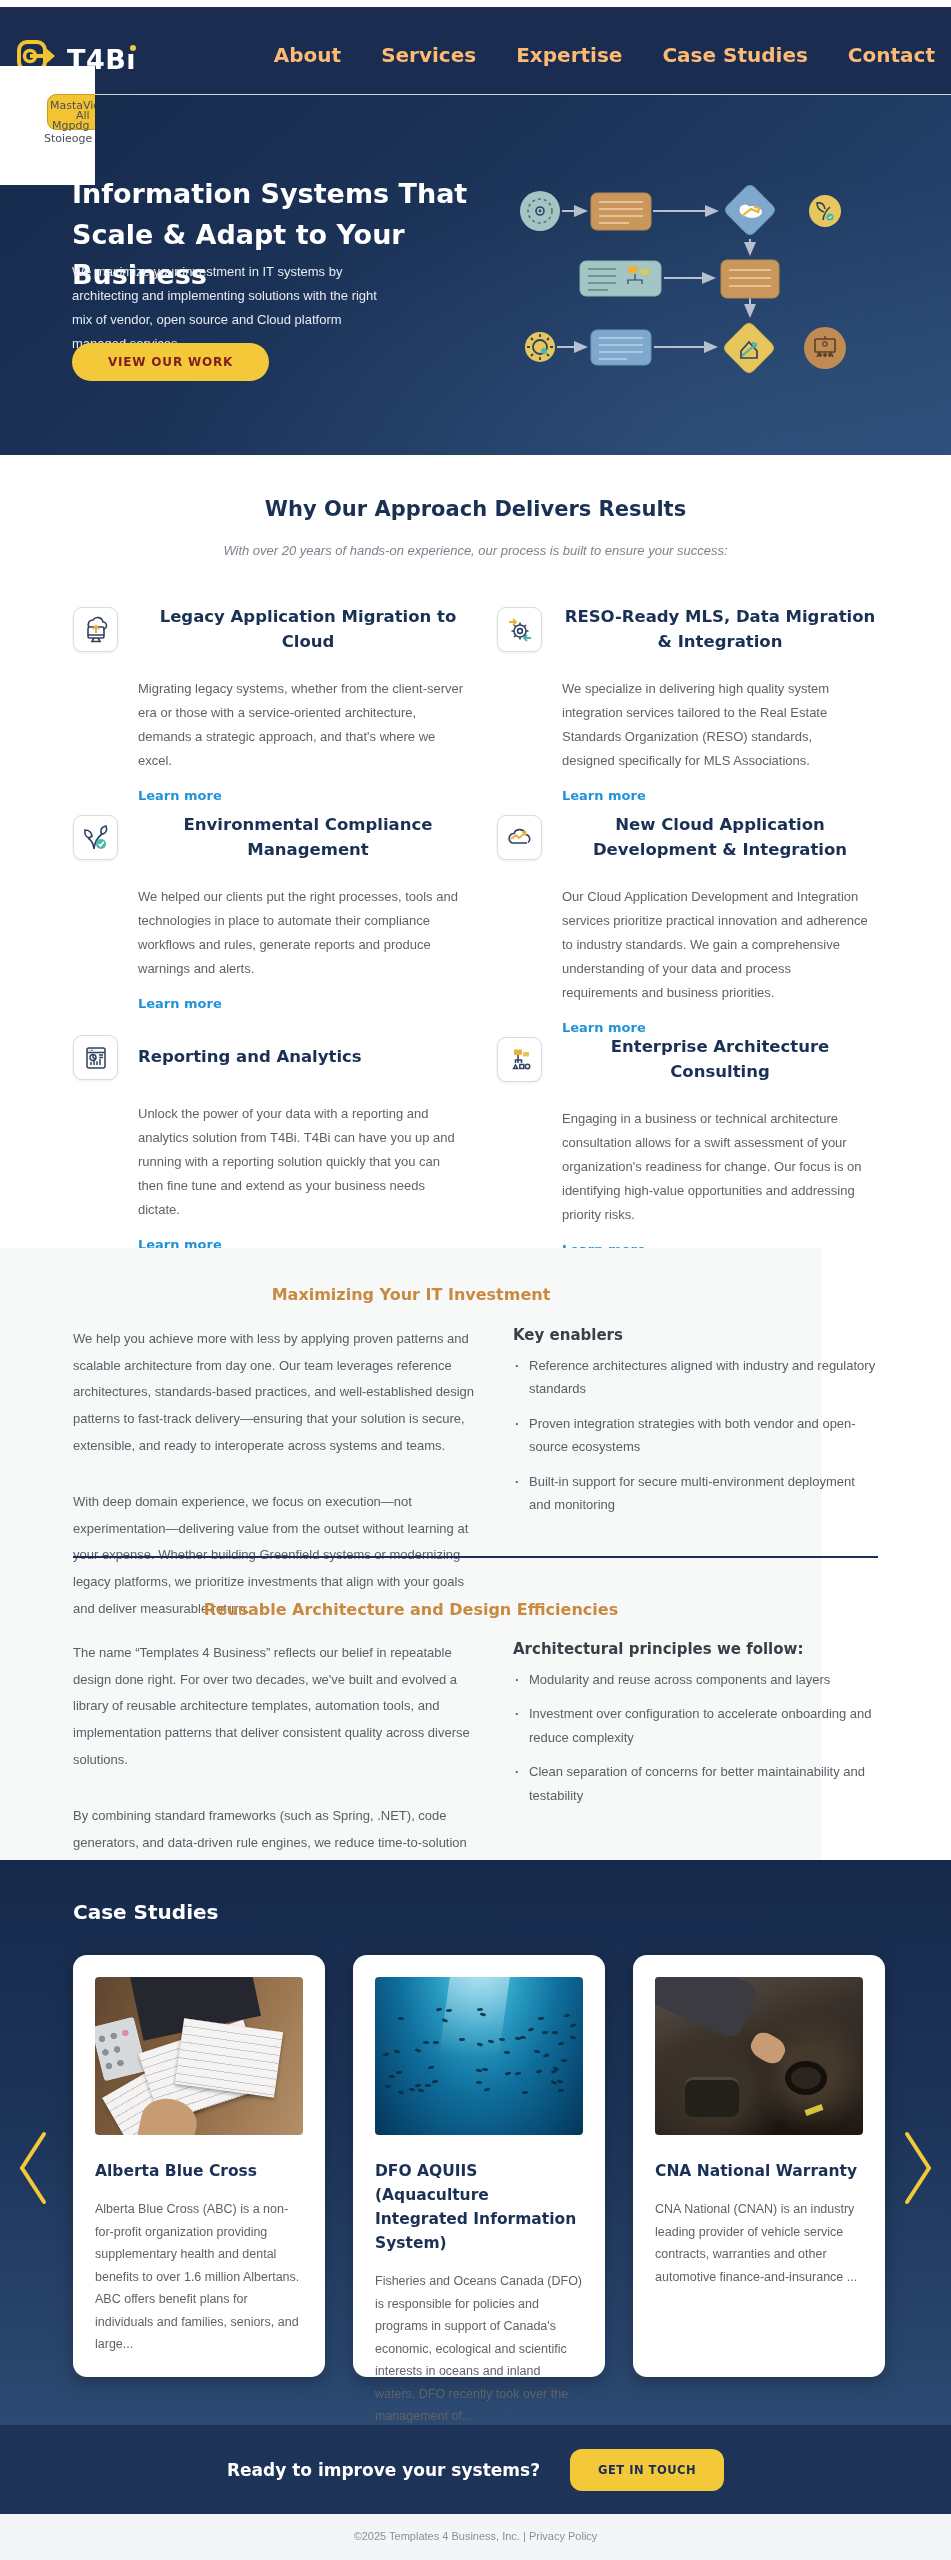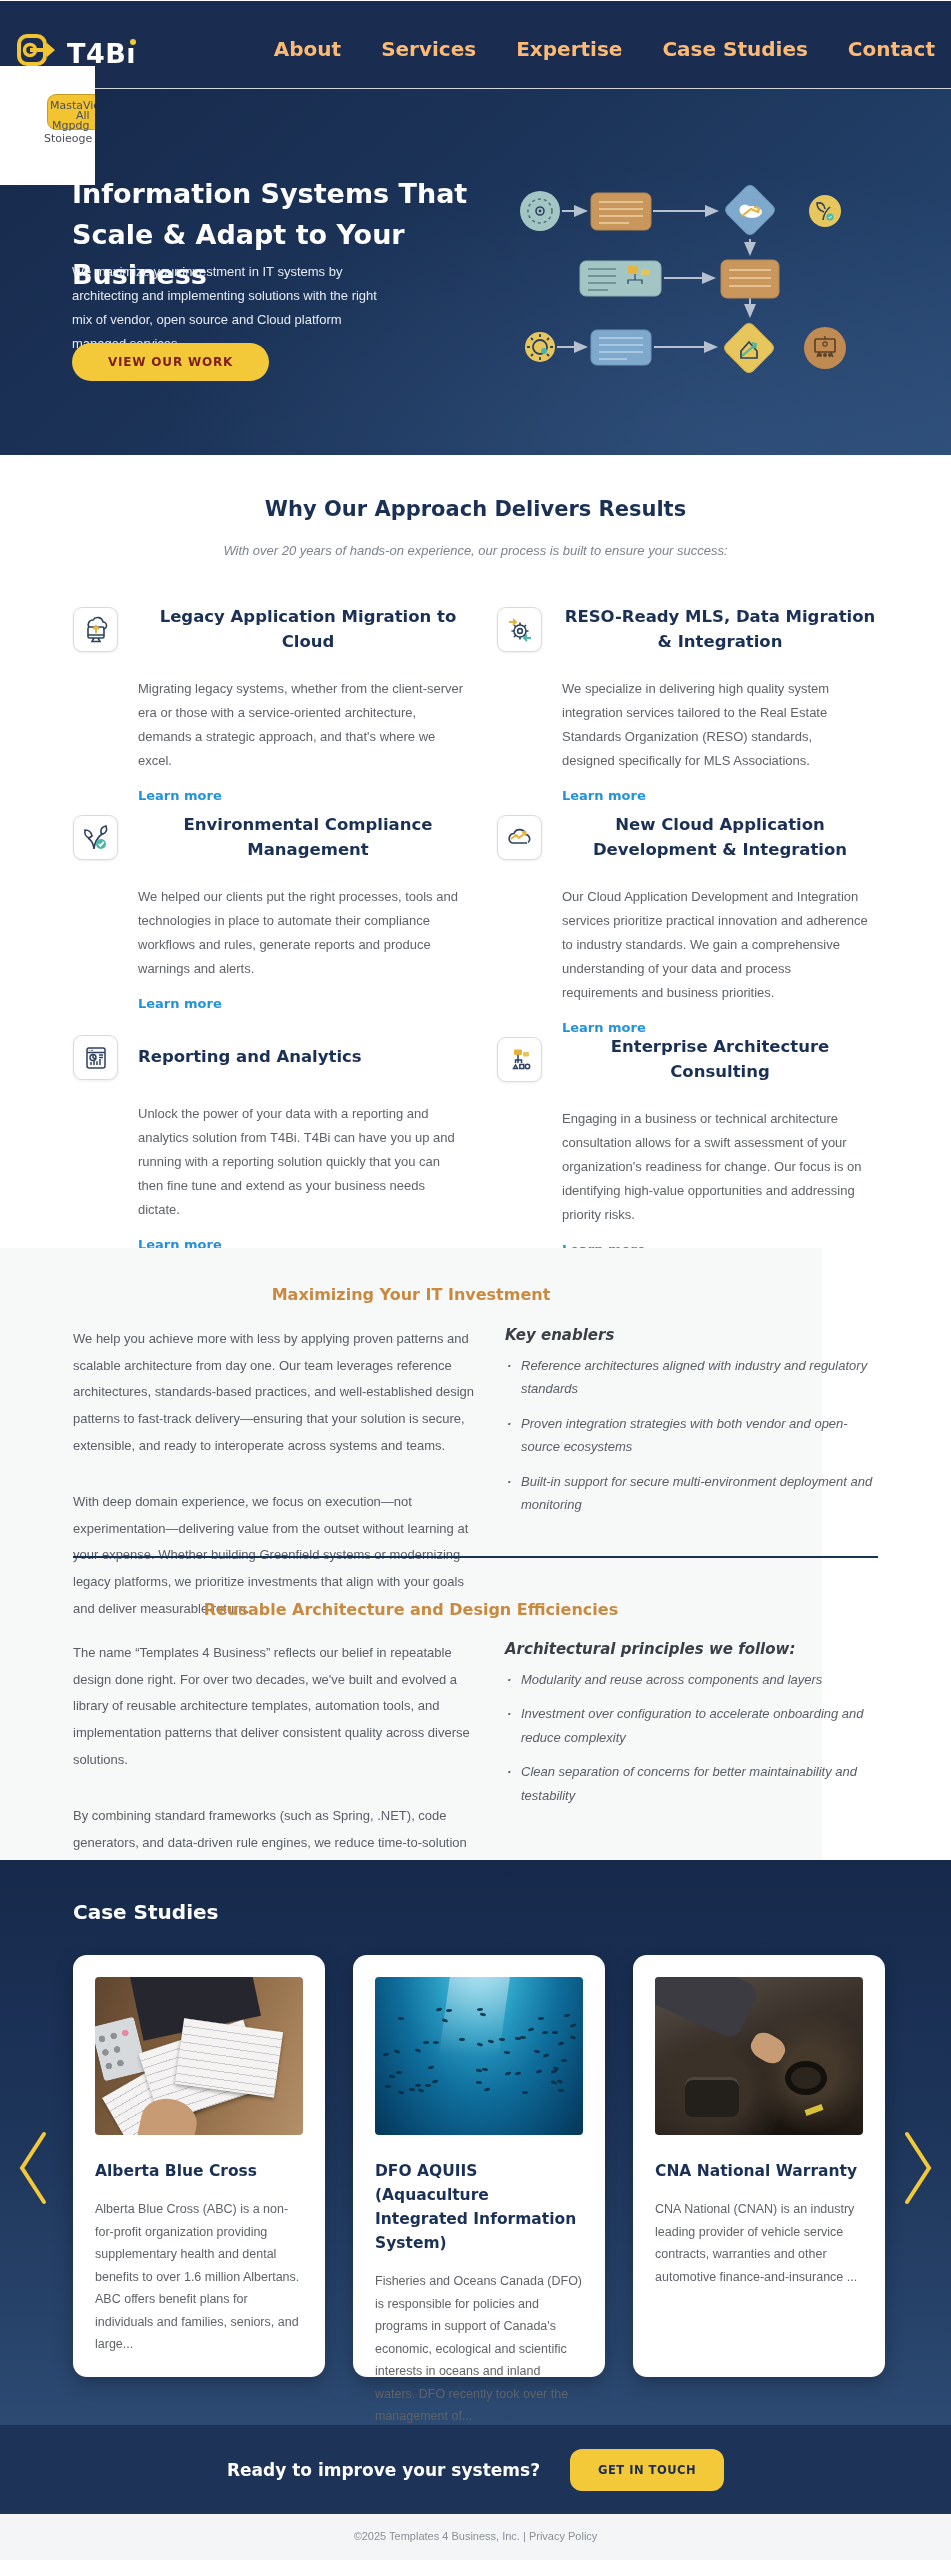--- a/index.html
+++ b/index.html
@@ -2,21 +2,21 @@
 <html><head>
 <meta charset="utf-8">
 <style>
   html,body{margin:0;padding:0;background:#fff;}
   *{box-sizing:border-box;}
   body{font-family:"Liberation Sans", sans-serif;}
   .site{position:relative;width:951px;height:2560px;overflow:hidden;background:#fff;}
   .hd{font-family:"DejaVu Sans", sans-serif;}
 
   
-  .header{position:absolute;top:1px;left:0;width:951px;height:88px;background:#1a2d50;border-bottom:1px solid rgba(255,255,255,.8);z-index:4;}
+  .header{position:absolute;top:7px;left:0;width:951px;height:88px;background:#1a2d50;border-bottom:1px solid rgba(255,255,255,.8);z-index:4;}
   .logo{position:absolute;left:16px;top:30px;display:flex;align-items:center;gap:9px;cursor:pointer;}
   .logo-text{color:#fff;font-weight:bold;font-size:27px;letter-spacing:.5px;position:relative;font-family:"DejaVu Sans",sans-serif;}
   .logo-text .idot{position:absolute;right:0px;top:1px;width:6px;height:6px;border-radius:50%;background:#f3c93a;}
   .nav{position:absolute;right:16px;top:36px;display:flex;gap:40px;}
   .nav a{color:#fdba74;text-decoration:none;font-weight:bold;font-size:20px;font-family:"DejaVu Sans",sans-serif;}
 
   
   .artifact{position:absolute;left:0;top:66px;width:95px;height:119px;background:#fff;z-index:6;overflow:hidden;}
   .artifact .pill{position:absolute;left:47px;top:28px;width:55px;height:36px;background:#f2c431;border:1px solid #c89b22;border-radius:9px;}
   .artifact span{position:absolute;font-size:11px;color:#4c4f58;font-family:"DejaVu Sans",sans-serif;font-weight:500;white-space:nowrap;}
@@ -49,21 +49,21 @@
 
   
   .grey{position:absolute;top:1248px;left:0;width:822px;height:612px;background:#f7f8f8;}
   .grey h3{position:absolute;width:100%;margin:0;text-align:center;color:#c98a3f;font-size:16px;font-family:"DejaVu Sans",sans-serif;}
   .h-max{top:37px;} .h-reuse{top:352px;}
   .cols{position:absolute;left:73px;width:805px;display:flex;}
   .cols1{top:78px;} .cols2{top:392px;}
   .col-left{flex:none;width:412px;color:#5a5e66;font-size:13px;line-height:2.05;}
   .col-left p{margin:0;}
   .col-left p + p{margin-top:30px;}
-  .col-right{flex:1;margin-left:20px;font-style:italic;}
+  .col-right{flex:1;margin-left:28px;}
   .col-right h4{margin:0 0 10px 0;color:#3a3f47;font-size:15px;font-family:"DejaVu Sans",sans-serif;}
   .col-right ul{margin:0;padding:0;list-style:none;}
   .col-right li{position:relative;padding-left:16px;margin-bottom:11px;color:#5a5e66;font-size:13px;line-height:1.8;}
   .col-right li::before{content:"·";position:absolute;left:2px;top:0;font-weight:bold;color:#5a5e66;}
   .divider{position:absolute;top:308px;left:73px;width:805px;height:2px;background:#1b3055;}
 
   
   .cases{position:absolute;top:1860px;left:0;width:951px;height:565px;
     background:linear-gradient(180deg,#16294b 0%,#1d3459 45%,#2c4a72 100%);}
   .cases h2{position:absolute;left:73px;top:40px;margin:0;color:#fff;font-size:20px;font-family:"DejaVu Sans",sans-serif;}

